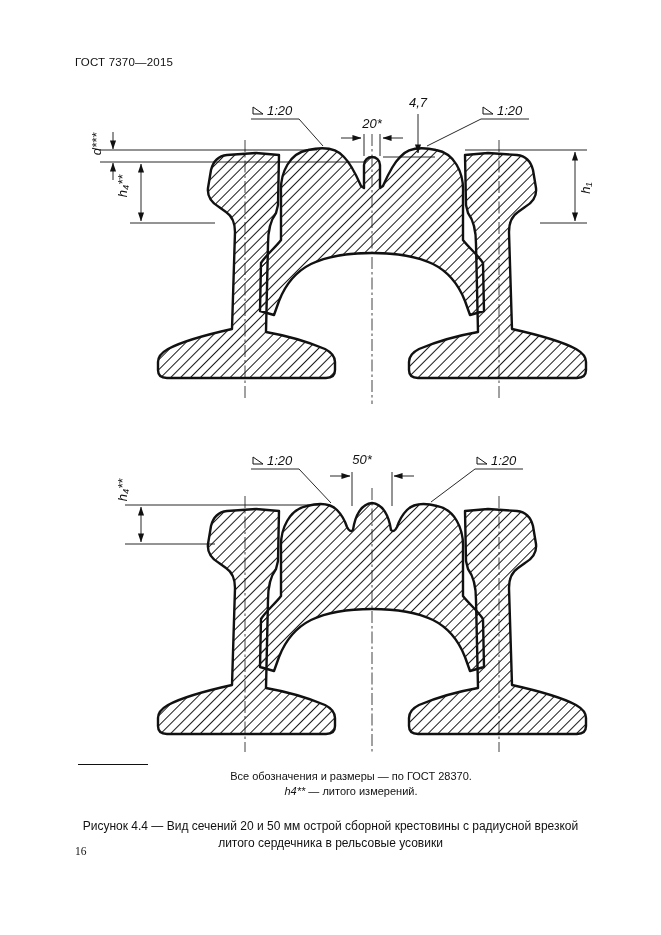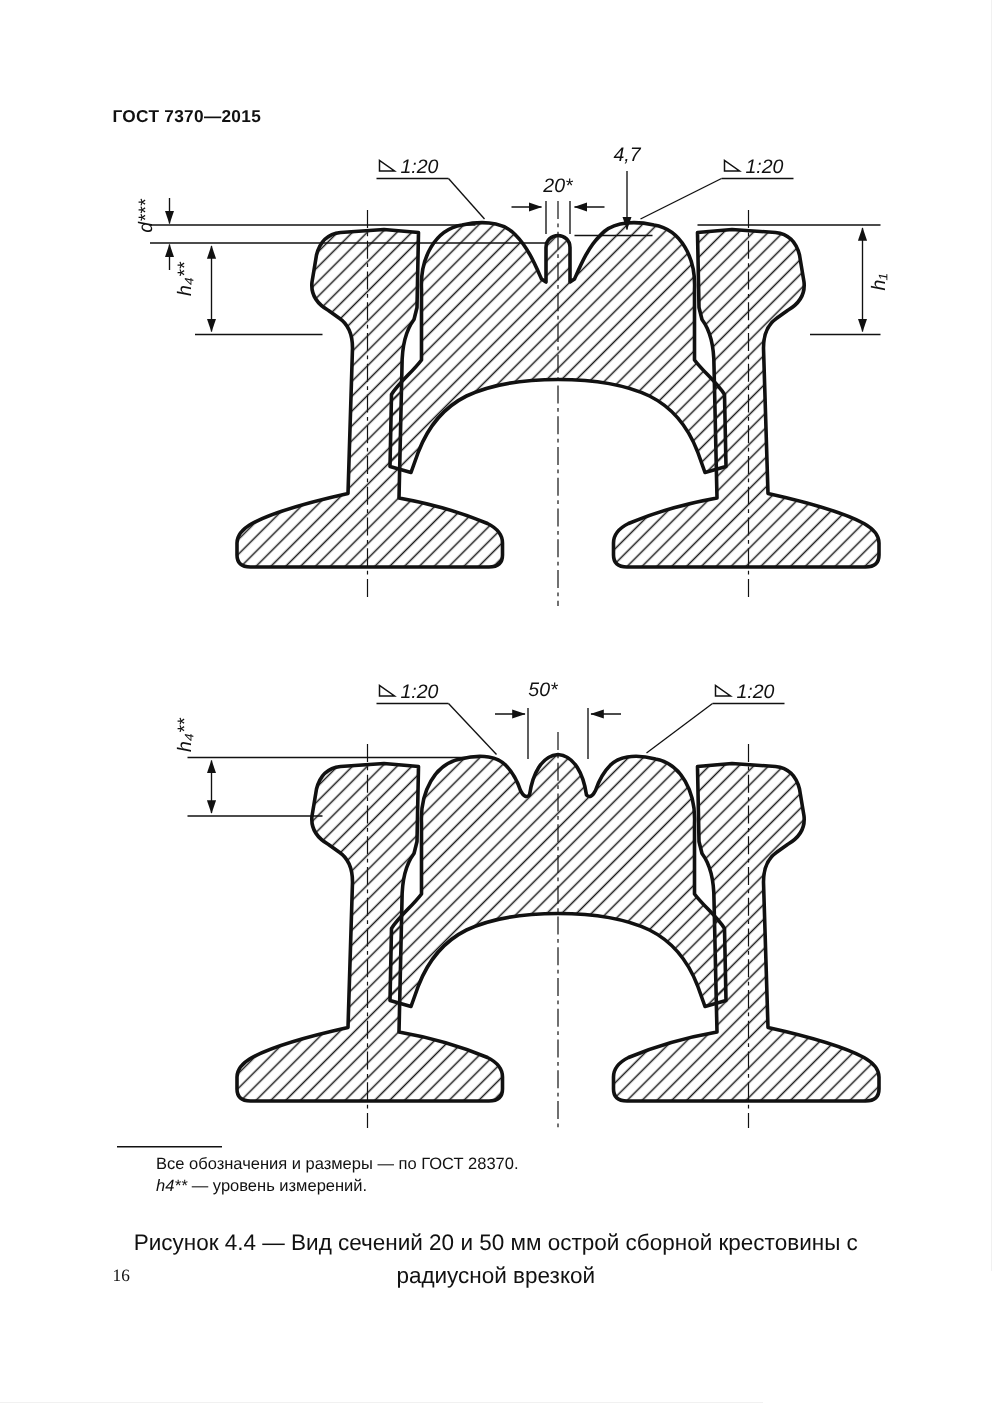--- a/index.html
+++ b/index.html
@@ -7,35 +7,35 @@
     position:relative;
     width:661px;height:935px;
     margin:0 auto;
     background:#ffffff;
     font-family:"Liberation Sans",sans-serif;
     color:#111;
     overflow:hidden;
   }
   .doc-header{
     position:absolute;left:75px;top:56px;
-    font-size:11.5px;font-weight:bold;letter-spacing:.2px;margin-top:16px;
+    font-size:11.5px;font-weight:normal;letter-spacing:.2px;
   }
   .fig{position:absolute;left:85px;}
   .fig-top{top:92px;}
   .fig-bottom{top:448px;}
   .footnote-block{
     position:absolute;left:78px;top:764px;width:520px;
     font-size:11px;line-height:1.32;
   }
   .footnote-rule{width:70px;border-top:1.2px solid #111;margin-bottom:4px;}
-  .footnote-line{padding-left:26px;}
+  .footnote-line{padding-left:26px;text-align:center;}
   .fn-term{font-style:italic;}
   .caption{
     position:absolute;left:60px;top:818px;width:541px;
-    font-size:15px;text-align:center;line-height:1.45;
+    font-size:12px;text-align:center;line-height:1.45;
   }
   .page-number{
     position:absolute;left:75px;top:845px;font-size:11.5px;font-family:Liberation Serif, serif;
   }
   svg text{
     font-family:"Liberation Sans",sans-serif;
     font-style:italic;
     font-size:13px;
     fill:#111;
   }
@@ -212,23 +212,24 @@
       <line x1="390" y1="21" x2="346" y2="54" stroke="#111" stroke-width="0.9"></line>
     </g>
   </svg>
 
   <div class="footnote-block">
     <div class="footnote-rule"></div>
     <div class="footnote-line">
       <span>Все обозначения и размеры — по ГОСТ 28370.</span>
     </div>
     <div class="footnote-line">
-      <span class="fn-term">h4**</span><span> — уровень измерений.</span>
+      <span class="fn-term">h4**</span><span> — литого измерений.</span>
     </div>
   </div>
 
   <div class="caption">
     <div>Рисунок 4.4 — Вид сечений 20 и 50 мм острой сборной крестовины с радиусной врезкой</div>
+    <div>литого сердечника в рельсовые усовики</div>
   </div>
 
   <div class="page-number">16</div>
 
 </div>
 
 </body></html>

